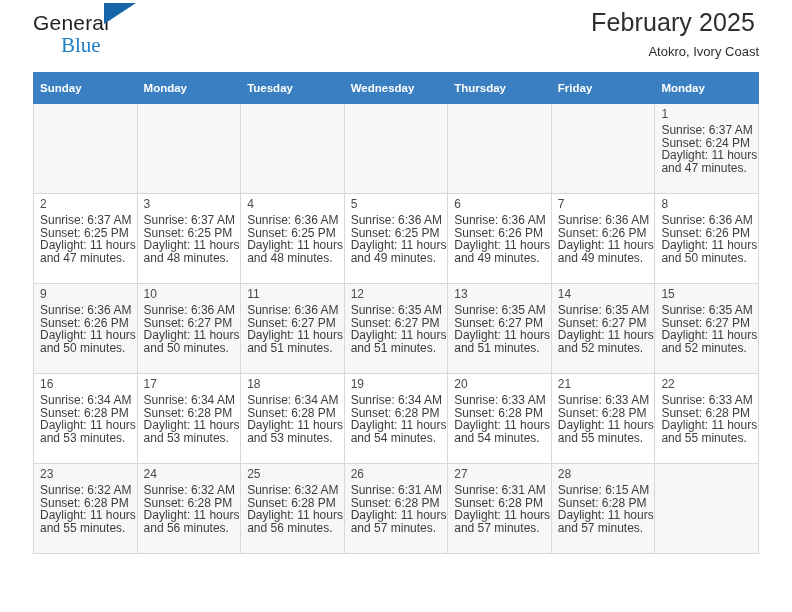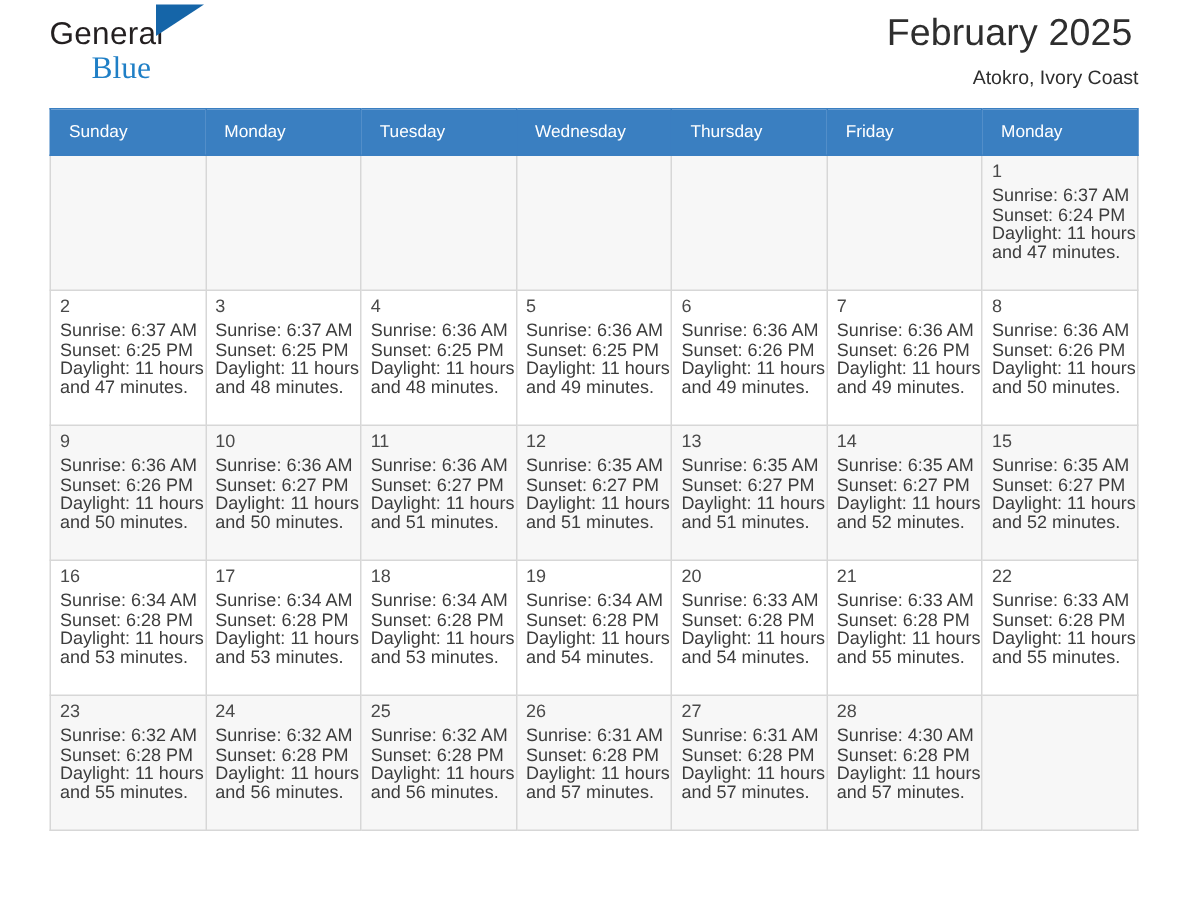--- a/index.html
+++ b/index.html
@@ -85,23 +85,23 @@
   
   .calendar {
     width: 726px;
     border-collapse: collapse;
     table-layout: fixed;
   }
   .calendar th {
     background: #3a7fc1;
     color: #ffffff;
     font-size: 11.5px;
-    font-weight: normal;
+    font-weight: bold;
     text-align: left;
-    padding: 5px 0 5px 12px;
+    padding: 5px 0 5px 6px;
     height: 20px;
     border: 1px solid #3a7fc1;
   }
   .calendar td {
     vertical-align: top;
     border: 1px solid #d7d7d7;
     padding: 0;
     height: 89px;
     width: 103.7px;
     background: #ffffff;
@@ -485,21 +485,21 @@
                 <div>Sunset: 6:28 PM</div>
                 <div>Daylight: 11 hours</div>
                 <div>and 57 minutes.</div>
               </div>
             </div>
           </td>
           <td>
             <div class="cell">
               <div class="daynum">28</div>
               <div class="info">
-                <div>Sunrise: 4:30 AM</div>
+                <div>Sunrise: 6:15 AM</div>
                 <div>Sunset: 6:28 PM</div>
                 <div>Daylight: 11 hours</div>
                 <div>and 57 minutes.</div>
               </div>
             </div>
           </td>
           <td class="empty">
             <div class="cell"></div>
           </td>
         </tr>

